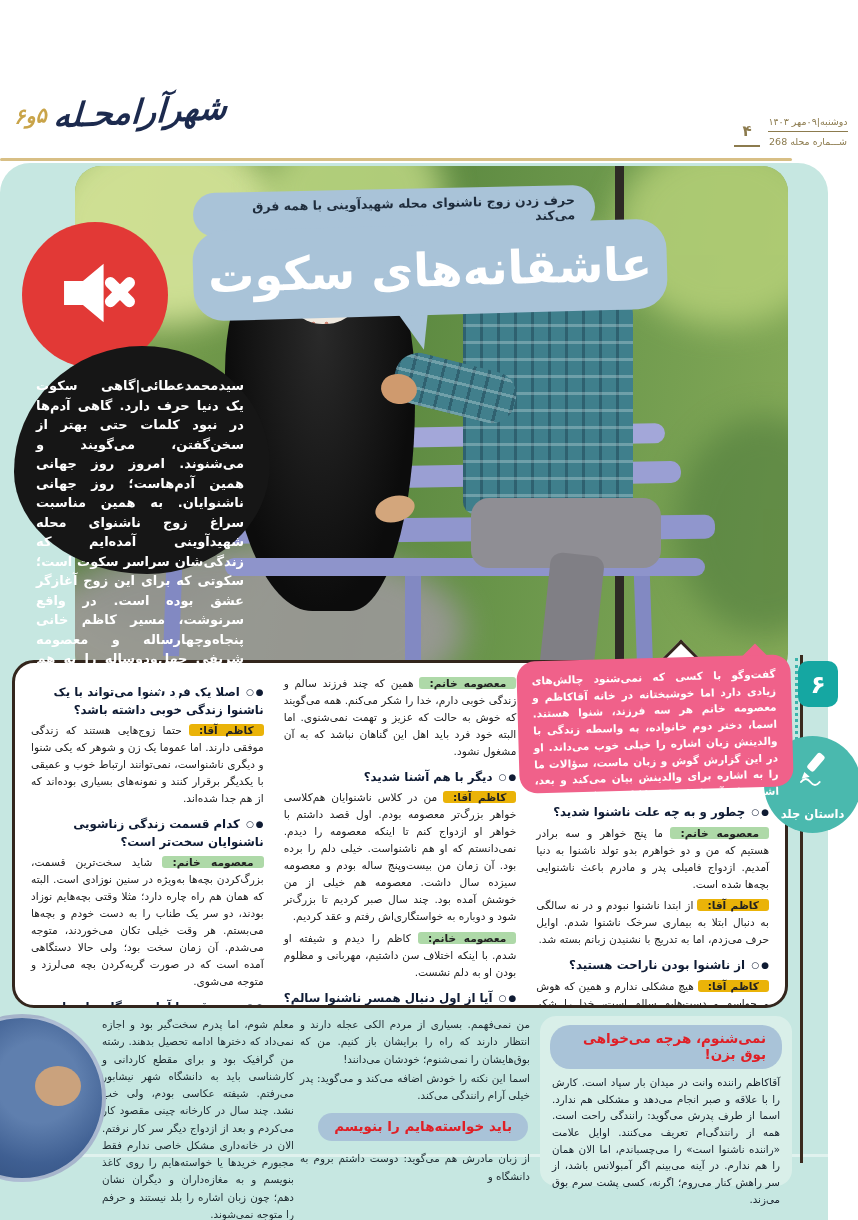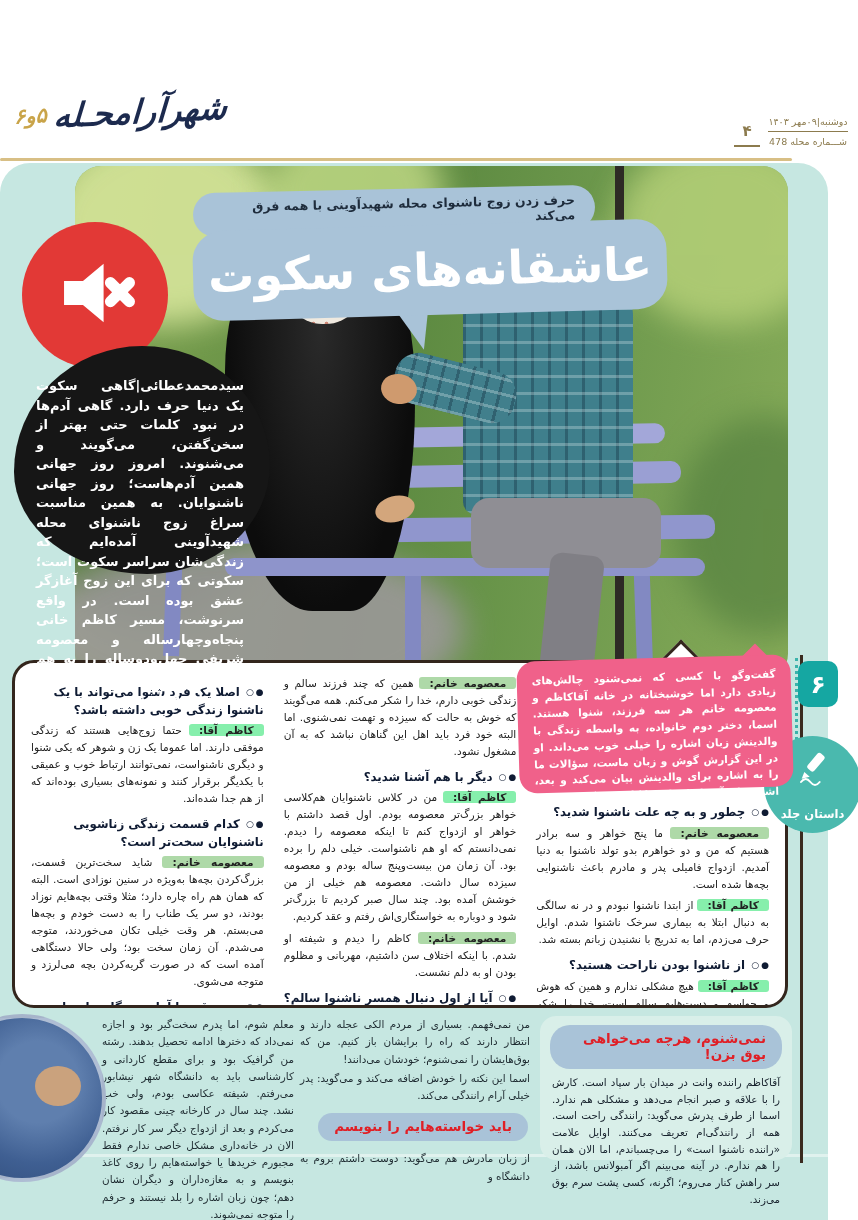--- a/index.html
+++ b/index.html
@@ -90,32 +90,32 @@
   .panel-tail { position:absolute; left:668px; top:645px; width:26px; height:26px; background:#fff; border-left:3px solid #33261d; border-top:3px solid #33261d; transform:rotate(45deg); z-index:4; }
   .panel { position:absolute; left:12px; top:660px; width:776px; height:348px; background:#fff; border:3px solid #33261d; border-radius:22px; z-index:4; }
   .cols { position:absolute; inset:0; padding:12px 16px; display:flex; gap:20px; overflow:hidden; }
   .col { flex:1; min-width:0; }
   .col-right { padding-top:120px; }
   .q { font-size:11.8px; font-weight:700; color:#0f1b33; margin:9px 0 3px; line-height:1.5; }
   .q .dot-f { font-size:9px; vertical-align:1px; }
   .q .dot-o { font-size:9px; vertical-align:1px; margin:0 2px; }
   .ans { font-size:10.6px; line-height:1.6; color:#222; text-align:justify; margin:0 0 5px; }
   .hl { font-weight:700; padding:0 10px; border-radius:3px; }
-  .hl-y { background:#86efac;margin-top:20px; }
+  .hl-y { background:#eab308;margin-top:20px; }
   .hl-g { background:#aed9a8; }
 
   
   .pink-tail { position:absolute; left:744px; top:648px; width:22px; height:22px; background:#f0618a; transform:rotate(45deg); z-index:6; }
   .pink-bubble { position:absolute; left:518px; top:658px; width:274px; height:132px; background:#f0618a; border-radius:18px;
                  transform:rotate(-1.6deg); padding:11px 15px; z-index:7; }
   .pink-bubble p { font-size:10.6px; line-height:1.58; color:#fff; font-weight:600; text-align:justify; }
 
   
   .pill { display:inline-block; background:#a9c3d8; color:#e01f26; font-weight:700; font-size:13.5px; padding:5px 16px 7px; border-radius:20px; }
-  .b-box { position:absolute; left:540px; top:1016px; width:252px; height:144px; background:#d9efe9; border-radius:16px; z-index:2; }
+  .b-box { position:absolute; left:540px; top:1016px; width:252px; height:170px; background:#d9efe9; border-radius:16px; z-index:2; }
   .b-box .pill { margin:9px 10px 3px; }
   .b-box-text { padding:2px 12px 10px; font-size:10.3px; line-height:1.62; color:#15202b; text-align:justify; }
   .b-mid { position:absolute; left:300px; top:1016px; width:230px; z-index:2; }
   .b-mid p, .b-left p { font-size:10.4px; line-height:1.66; color:#1d2a30; text-align:justify; margin-bottom:2px; }
   .b-mid .pill { display:block; width:fit-content; margin:9px 2px; }
   .b-left { position:absolute; left:102px; top:1016px; width:192px; z-index:2; }
   .b-photo { position:absolute; left:-62px; top:1014px; width:168px; height:168px; border-radius:50%; overflow:hidden; z-index:2;
              background:radial-gradient(circle at 60% 40%,#5f7fae 0 30%,#3f5f92 60%,#2e4a78); border:4px solid rgba(255,255,255,.55); }
   .b-photo::after { content:''; position:absolute; left:58%; top:30%; width:46px; height:40px; background:#caa27d; border-radius:50%; }
 </style>
@@ -125,21 +125,21 @@
 <div class="page">
 
   <div class="masthead">
     <span class="mh-title">شهرآرامحـله</span>
     <span class="mh-edition">۵و۶</span>
   </div>
   <div class="gold-rule"></div>
   <div class="date-block">
     <div>دوشنبه|۰۹مهر ۱۴۰۳</div>
     <div class="d-sep"></div>
-    <div>شـــماره محله 478</div>
+    <div>شـــماره محله 268</div>
   </div>
   <div class="pagenum">۴</div>
 
   <div class="teal-bg"></div>
 
   <div class="photo">
     <div class="bk bk1"></div>
     <div class="bk bk2"></div>
     <div class="bk bk3"></div>
     <div class="bk bk4"></div>
@@ -210,21 +210,21 @@
 
       <div class="col col-right">
         <p class="q"><span class="dot-f">●</span><span class="dot-o">○</span> <span>چطور و به چه علت ناشنوا شدید؟</span></p>
         <p class="ans"><span class="hl hl-g">معصومه خانم:</span> <span>ما پنج خواهر و سه برادر هستیم که من و دو خواهرم بدو تولد ناشنوا به دنیا آمدیم. ازدواج فامیلی پدر و مادرم باعث ناشنوایی بچه‌ها شده است.</span></p>
         <p class="ans"><span class="hl hl-y">کاظم آقا:</span> <span>از ابتدا ناشنوا نبودم و در نه سالگی به دنبال ابتلا به بیماری سرخک ناشنوا شدم. اوایل حرف می‌زدم، اما به تدریج با نشنیدن زبانم بسته شد.</span></p>
         <p class="q"><span class="dot-f">●</span><span class="dot-o">○</span> <span>از ناشنوا بودن ناراحت هستید؟</span></p>
         <p class="ans"><span class="hl hl-y">کاظم آقا:</span> <span>هیچ مشکلی ندارم و همین که هوش و حواسم و دست‌هایم سالم است، خدا را شکر می‌کنم. به کمبودها و مشکلات فکر نمی‌کنم و دیگر عادت کرده‌ام.</span></p>
       </div>
 
       <div class="col">
-        <p class="ans"><span class="hl hl-g">معصومه خانم:</span> <span>همین که چند فرزند سالم و زندگی خوبی دارم، خدا را شکر می‌کنم. همه می‌گویند که خوش به حالت که سیزده و تهمت نمی‌شنوی. اما البته خود فرد باید اهل این گناهان نباشد که به آن مشغول نشود.</span></p>
+        <p class="ans"><span class="hl hl-g">معصومه خانم:</span> <span>همین که چند فرزند سالم و زندگی خوبی دارم، خدا را شکر می‌کنم. همه می‌گویند که خوش به حالت که عزیز و تهمت نمی‌شنوی. اما البته خود فرد باید اهل این گناهان نباشد که به آن مشغول نشود.</span></p>
         <p class="q"><span class="dot-f">●</span><span class="dot-o">○</span> <span>دیگر با هم آشنا شدید؟</span></p>
         <p class="ans"><span class="hl hl-y">کاظم آقا:</span> <span>من در کلاس ناشنوایان هم‌کلاسی خواهر بزرگ‌تر معصومه بودم. اول قصد داشتم با خواهر او ازدواج کنم تا اینکه معصومه را دیدم. نمی‌دانستم که او هم ناشنواست. خیلی دلم را برده بود. آن زمان من بیست‌وپنج ساله بودم و معصومه سیزده سال داشت. معصومه هم خیلی از من خوشش آمده بود. چند سال صبر کردیم تا بزرگ‌تر شود و دوباره به خواستگاری‌اش رفتم و عقد کردیم.</span></p>
         <p class="ans"><span class="hl hl-g">معصومه خانم:</span> <span>کاظم را دیدم و شیفته او شدم. با اینکه اختلاف سن داشتیم، مهربانی و مظلوم بودن او به دلم نشست.</span></p>
         <p class="q"><span class="dot-f">●</span><span class="dot-o">○</span> <span>آیا از اول دنبال همسر ناشنوا سالم؟</span></p>
 
       </div>
 
       <div class="col">
         <p class="q"><span class="dot-f">●</span><span class="dot-o">○</span> <span>اصلا یک فرد شنوا می‌تواند با یک ناشنوا زندگی خوبی داشته باشد؟</span></p>
         <p class="ans"><span class="hl hl-y">کاظم آقا:</span> <span>حتما زوج‌هایی هستند که زندگی موفقی دارند. اما عموما یک زن و شوهر که یکی شنوا و دیگری ناشنواست، نمی‌توانند ارتباط خوب و عمیقی با یکدیگر برقرار کنند و نمونه‌های بسیاری بوده‌اند که از هم جدا شده‌اند.</span></p>

